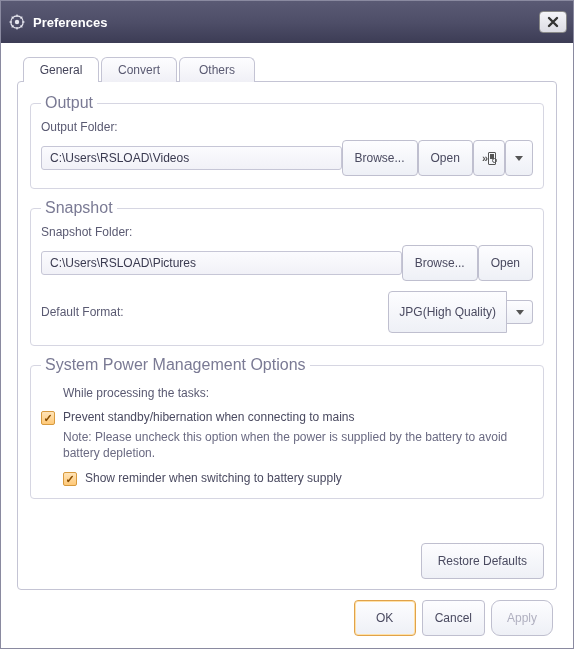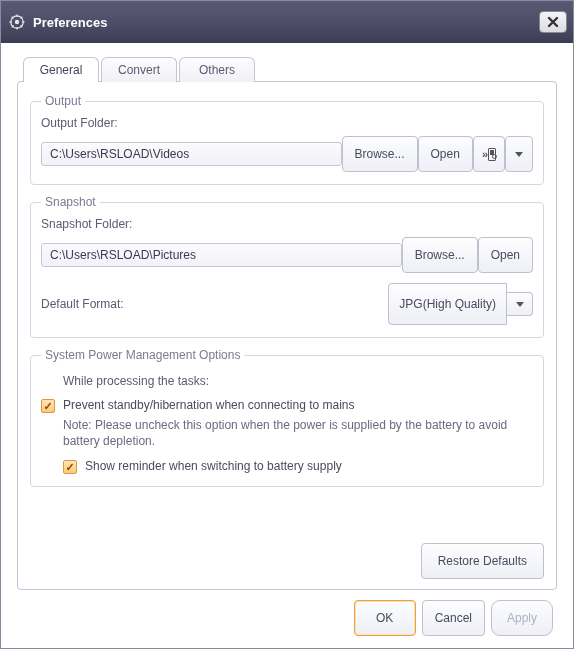--- a/index.html
+++ b/index.html
@@ -10,21 +10,21 @@
   .titlebar .title { font-size:13px; font-weight:bold; flex:1; }
   .titlebar .closebtn { width:28px; height:22px; border-radius:4px; background:linear-gradient(to bottom,#f4f4f8,#dcdce4); border:1px solid #888; display:flex; align-items:center; justify-content:center; cursor:pointer; }
   .titlebar .closebtn svg{display:block}
   .body { flex:1; padding:14px 16px 10px 16px; display:flex; flex-direction:column; }
   .tabs { position:relative; display:flex; gap:0; margin-left:6px; z-index:2; }
   .tab { min-width:76px; text-align:center; font-size:12px; color:#5a5a72; padding:5px 14px 5px 14px; border:1px solid #c4c4d4; border-bottom:none; border-radius:6px 6px 0 0; background:linear-gradient(to bottom,#fdfdff,#f0f0f6); margin-right:2px; cursor:pointer; position:relative; }
   .tab.active { background:#fff; color:#44445a; }
   .tab.active::after{ content:""; position:absolute; left:0; right:0; bottom:-1px; height:2px; background:#fff; }
   .page { border:1px solid #c4c4d4; border-radius:4px; margin-top:-1px; padding:12px 12px 10px 12px; flex:1; background:#fff; display:flex; flex-direction:column; gap:10px; position:relative; z-index:1;}
   fieldset.group { border:1px solid #d6d6e2; border-radius:4px; padding:8px 10px 12px 10px; margin:0; }
-  fieldset.group > legend { font-size:12px; color:#7a7a94; padding:0 4px; }
+  fieldset.group > legend { font-size:16px; color:#7a7a94; padding:0 4px; }
   .label { font-size:12px; color:#5a5a72; }
   .row { display:flex; align-items:center; }
   .row.mt { margin-top:6px; }
   input.path { flex:1; height:24px; border:1px solid #c6c6d6; border-radius:3px; background:linear-gradient(to bottom,#fbfbfe,#f1f1f7); font-size:12px; color:#3a3a50; padding:0 8px; }
   .btn { height:36px; border:1px solid #bfbfcf; border-radius:4px; background:linear-gradient(to bottom,#fdfdff,#eef0f6); font-size:12px; color:#4a4a60; padding:0 12px; cursor:pointer; display:inline-flex; align-items:center; justify-content:center; }
   .btn.icon { padding:0 8px; }
   .btn.dd { padding:0 6px; width:28px; }
   .spacer { flex:1; }
   .select { display:flex; align-items:center; }
   .select .val { height:42px; border:1px solid #bfbfcf; border-radius:4px 0 0 4px; background:linear-gradient(to bottom,#fdfdff,#eef0f6); font-size:12px; color:#4a4a60; padding:0 10px; display:flex; align-items:center; min-width:110px; justify-content:center;}

